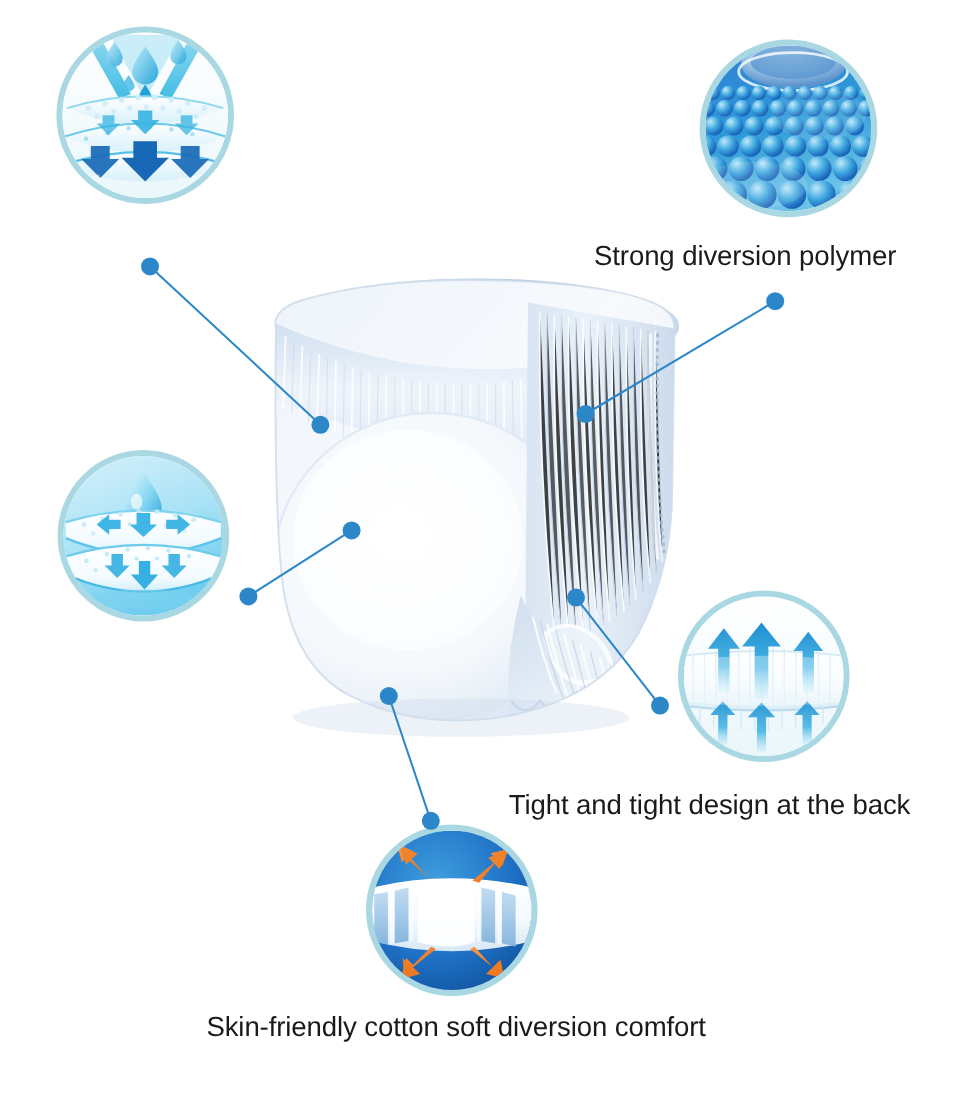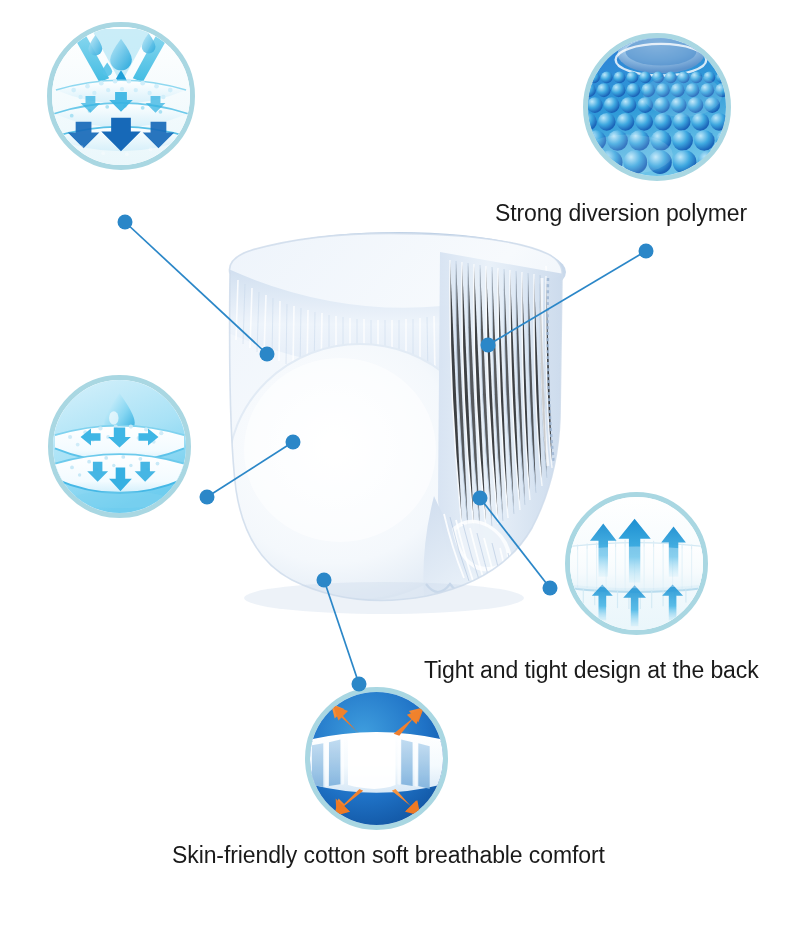--- a/index.html
+++ b/index.html
@@ -674,15 +674,15 @@
       <path d="M118,18 L112,34 L102,24 Z" fill="#f0822c"></path>
 
       <g fill="url(#f5arrow)">
         <path d="M56,104 L36,120 L42,126 L26,128 L30,112 L36,118 L52,102 Z"></path>
         <path d="M86,104 L106,120 L100,126 L116,130 L112,114 L106,120 L90,102 Z"></path>
       </g>
       <path d="M27,112 L42,126 L28,130 Z" fill="#ee7a24"></path>
       <path d="M113,114 L116,130 L101,125 Z" fill="#ee7a24"></path>
     </svg>
   </div>
-  <div class="feature-label" style="left:172px; top:842px;">Skin-friendly cotton soft breathable comfort</div>
+  <div class="feature-label" style="left:172px; top:842px;">Skin-friendly cotton soft diversion comfort</div>
 
 </div>
 
 </body></html>

